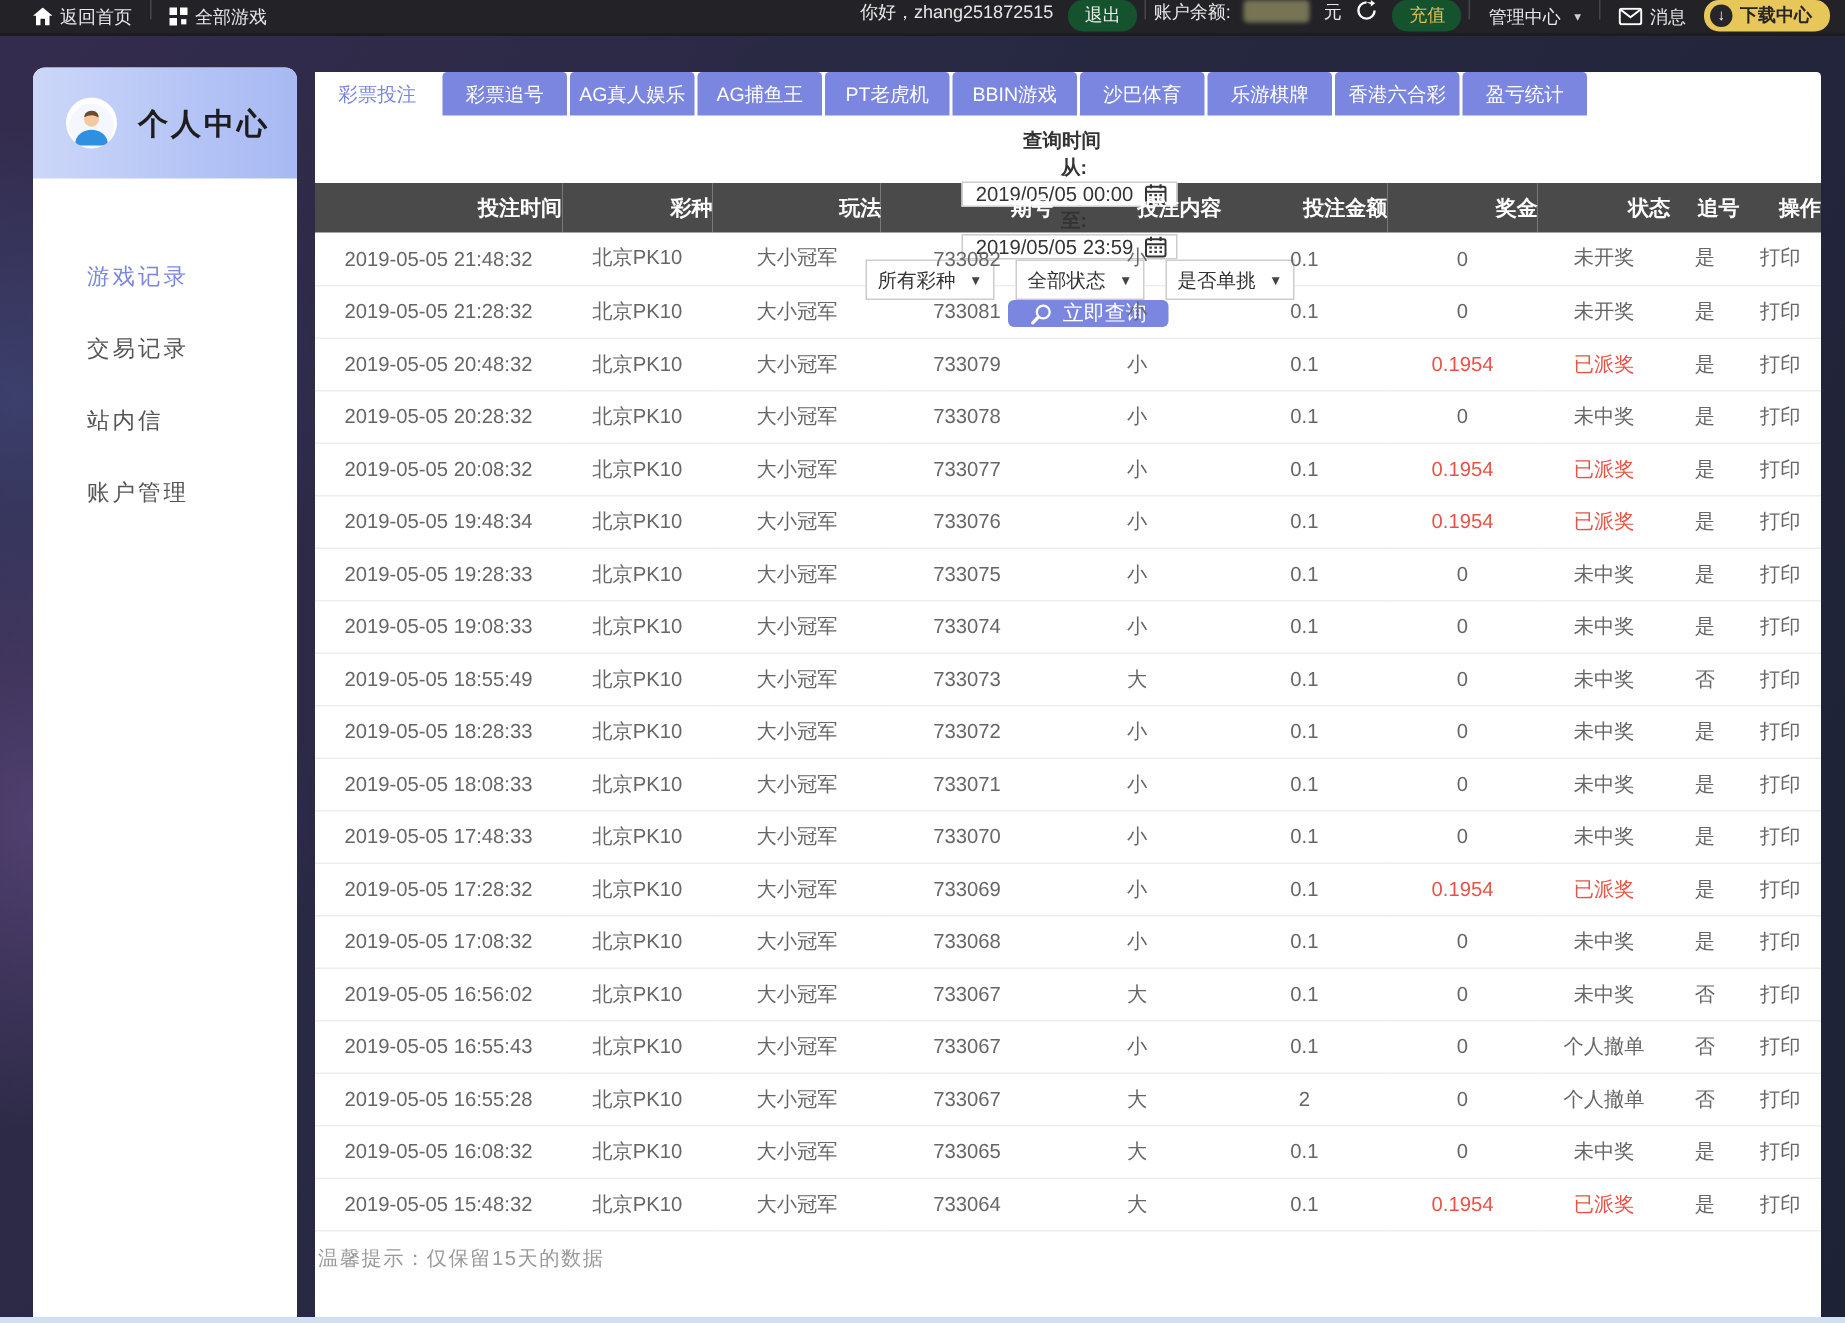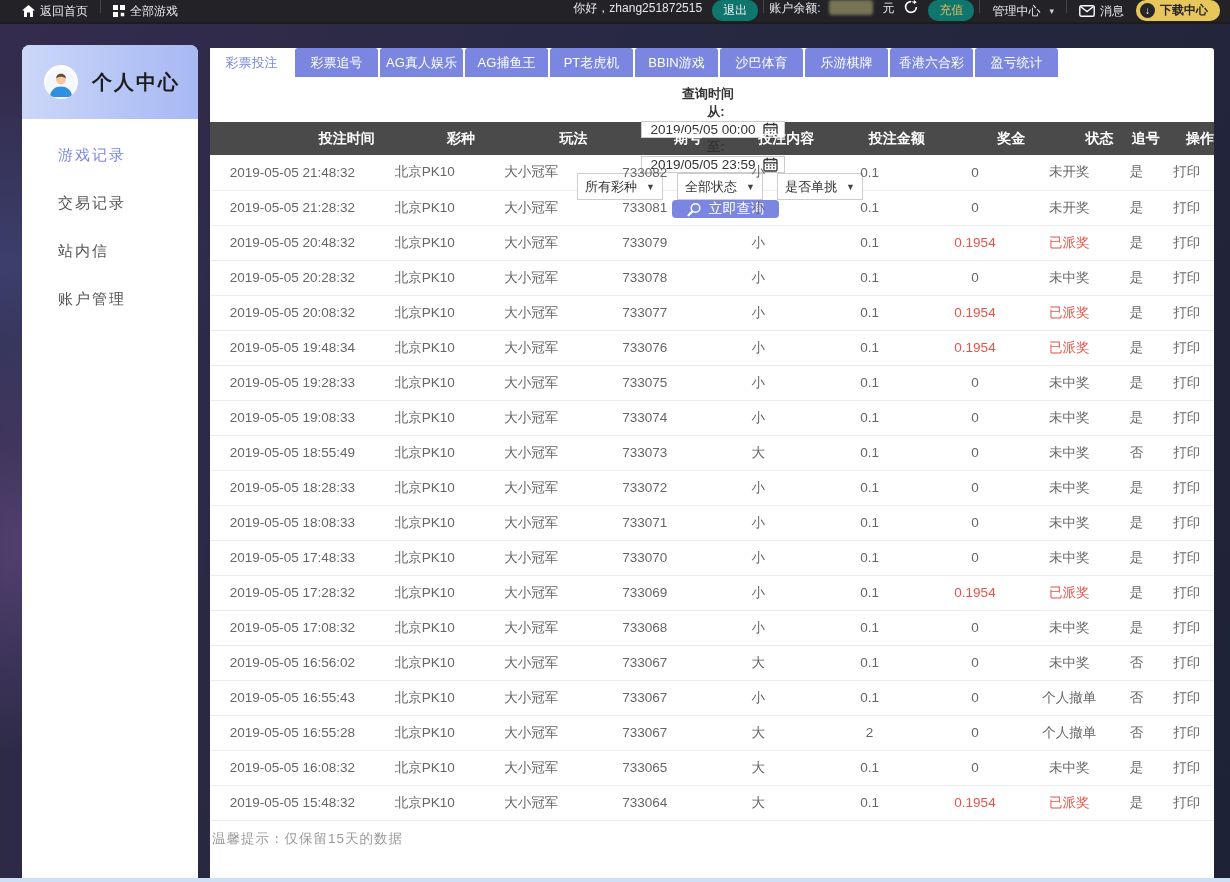--- a/index.html
+++ b/index.html
@@ -18,40 +18,40 @@
     background:#232327; color:#e8e8e8; font-size:12px;
     display:flex; align-items:center; justify-content:space-between;
     padding:0 10px; border-bottom:2px solid #1b1b20;
   }
   .tb-left,.tb-right{ display:flex; align-items:flex-start; height:100%; }
   .tb-item{ display:flex; align-items:center; gap:5px; padding:0 12px; cursor:pointer; height:100%; }
   .tb-sep{ width:1px; height:13px; background:#45454b; }
   .grid-icon{ display:grid; grid-template-columns:5px 5px; grid-template-rows:5px 5px; gap:2px; }
   .grid-icon i{ background:#fff; }
   .grid-icon i:nth-child(4){ transform:scale(.7); }
-  .pill{ border-radius:10px; padding:2px 11px; background:#0f766e; color:#eee; cursor:pointer; font-size:12px; border:0; }
+  .pill{ border-radius:10px; padding:2px 11px; background:#14532d; color:#eee; cursor:pointer; font-size:12px; border:0; }
   .pill.gold-text{ color:#e2bd55; }
   .pill.download{ background:#e7c65a; color:#26262a; display:flex; align-items:center; gap:5px; padding:2px 12px 2px 4px; font-weight:bold; }
   .dl-circle{ width:15px; height:15px; border-radius:50%; background:#26262a; color:#fff; display:flex; align-items:center; justify-content:center; font-size:10px; line-height:1; }
   .balance-blur{ width:44px; height:15px; border-radius:3px; background:#767455; filter:blur(1.5px); margin:0 4px; }
   .tb-gap{ margin:0 5px; }
   .caret{ font-size:9px; color:#cfcfcf; margin-left:4px; }
   .tb-icon{ display:inline-flex; }
   
   .sidebar{
     position:absolute; left:22px; top:45px; width:176px; height:837px;
     background:#fff; border-radius:8px 8px 0 0; overflow:hidden;
   }
   .sidebar-header{
     height:74px; display:flex; align-items:center; gap:14px; padding-left:22px;
     background:linear-gradient(90deg,#ccd7f8 0%, #b5c4f6 60%, #a8b9f3 100%);
   }
   .sidebar-title{ font-size:20px; font-weight:bold; color:#1d1d1d; letter-spacing:2px; }
   .avatar{ width:34px; height:34px; border-radius:50%; background:#fff; display:flex; align-items:flex-end; justify-content:center; overflow:hidden; }
-  .side-menu{ padding-top:24px; }
+  .side-menu{ padding-top:34px;margin-top:20px; }
   .side-item{ font-size:15px; color:#555; padding:0 0 0 36px; height:48px; line-height:24px; cursor:pointer; letter-spacing:2px; }
   .side-item.active{ color:#7b86e0; }
   
   .panel{
     position:absolute; left:210px; top:48px; width:1004px; height:834px;
     background:#fff; border-radius:0 3px 0 0;
   }
   .tabs{ display:flex; gap:2px; height:29px; }
   .tab{
     width:83px; height:29px; line-height:29px; text-align:center;

